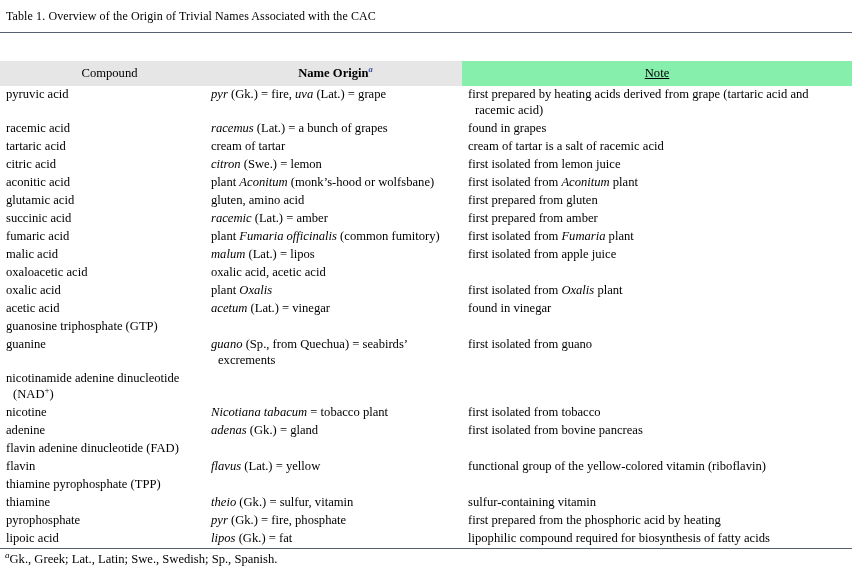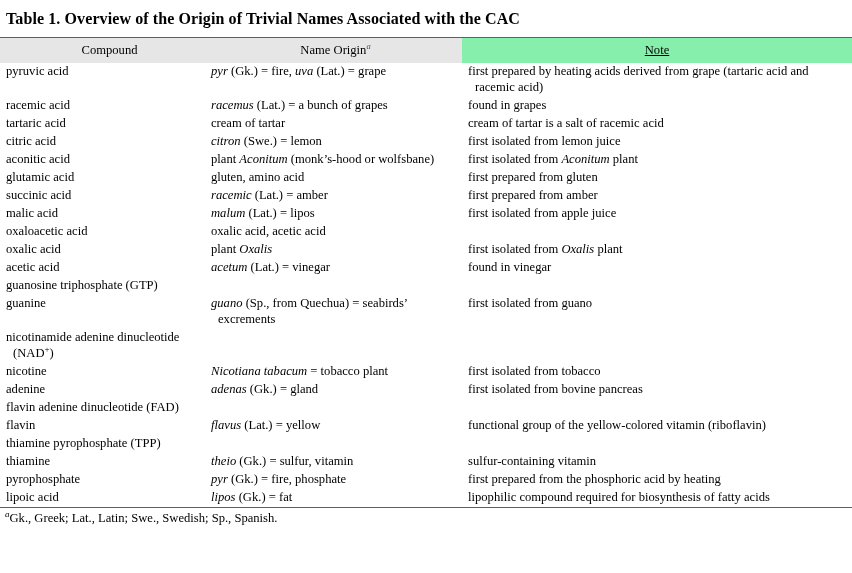--- a/index.html
+++ b/index.html
@@ -13,37 +13,38 @@
     font-family: "Liberation Serif", "DejaVu Serif", serif;
     color: #000000;
     overflow: hidden;
   }
   .table-wrap {
     width: 852px;
     box-sizing: border-box;
     padding: 0;
   }
   .table-title {
-    font-size: 16px;
-    font-weight: bold;
+    font-size: 12px;
+    font-weight: normal;
     letter-spacing: 0.1px;
     padding: 9px 0 0 6px;
     line-height: 1.2;
     white-space: nowrap;
   }
   .rule-top {
     height: 1px;
     background: #5b5f72;
     margin-top: 9px;
     width: 852px;
   }
   table.tbl {
     border-collapse: collapse;
     width: 852px;
     table-layout: fixed;
+    margin-top: 28px;
   }
   table.tbl col.c1 { width: 209px; }
   table.tbl col.c2 { width: 253px; }
   table.tbl col.c3 { width: 390px; }
 
   thead tr.header-row th {
     background: #e6e6e6;
     font-weight: normal;
     font-size: 12.6px;
     text-align: center;
@@ -114,21 +115,21 @@
 
   <table class="tbl">
     <colgroup>
       <col class="c1">
         <col class="c2">
         <col class="c3">
     </colgroup>
     <thead>
       <tr class="header-row">
         <th class="h1" style="background: rgb(230, 230, 230);"><span>Compound</span></th>
-        <th class="h2" style="background: rgb(230, 230, 230);"><span>Name Origin</span><sup class="fn-marker" style="color: rgb(59, 79, 160);">a</sup></th>
+        <th class="h2" style="background: rgb(230, 230, 230); font-weight: bold;"><span>Name Origin</span><sup class="fn-marker" style="color: rgb(59, 79, 160);">a</sup></th>
         <th class="h3" style="background: #86efac; text-decoration: underline;"><span>Note</span></th>
       </tr>
     </thead>
     <tbody>
         <tr>
           <td class="col-compound"><span>pyruvic acid</span></td>
           <td class="col-origin"><i>pyr</i><span> (Gk.) = fire, </span><i>uva</i><span> (Lat.) = grape</span></td>
           <td class="col-note"><span>first prepared by heating acids derived from grape (tartaric acid and racemic acid)</span></td>
         </tr>
         <tr>
@@ -155,20 +156,25 @@
           <td class="col-compound"><span>glutamic acid</span></td>
           <td class="col-origin"><span>gluten, amino acid</span></td>
           <td class="col-note"><span>first prepared from gluten</span></td>
         </tr>
         <tr>
           <td class="col-compound"><span>succinic acid</span></td>
           <td class="col-origin"><i>racemic</i><span> (Lat.) = amber</span></td>
           <td class="col-note"><span>first prepared from amber</span></td>
         </tr>
         <tr>
+          <td class="col-compound"><span>fumaric acid</span></td>
+          <td class="col-origin"><span>plant </span><i>Fumaria officinalis</i><span> (common fumitory)</span></td>
+          <td class="col-note"><span>first isolated from </span><i>Fumaria</i><span> plant</span></td>
+        </tr>
+        <tr>
           <td class="col-compound"><span>malic acid</span></td>
           <td class="col-origin"><i>malum</i><span> (Lat.) = lipos</span></td>
           <td class="col-note"><span>first isolated from apple juice</span></td>
         </tr>
         <tr>
           <td class="col-compound"><span>oxaloacetic acid</span></td>
           <td class="col-origin"><span>oxalic acid, acetic acid</span></td>
           <td class="col-note"></td>
         </tr>
         <tr>

